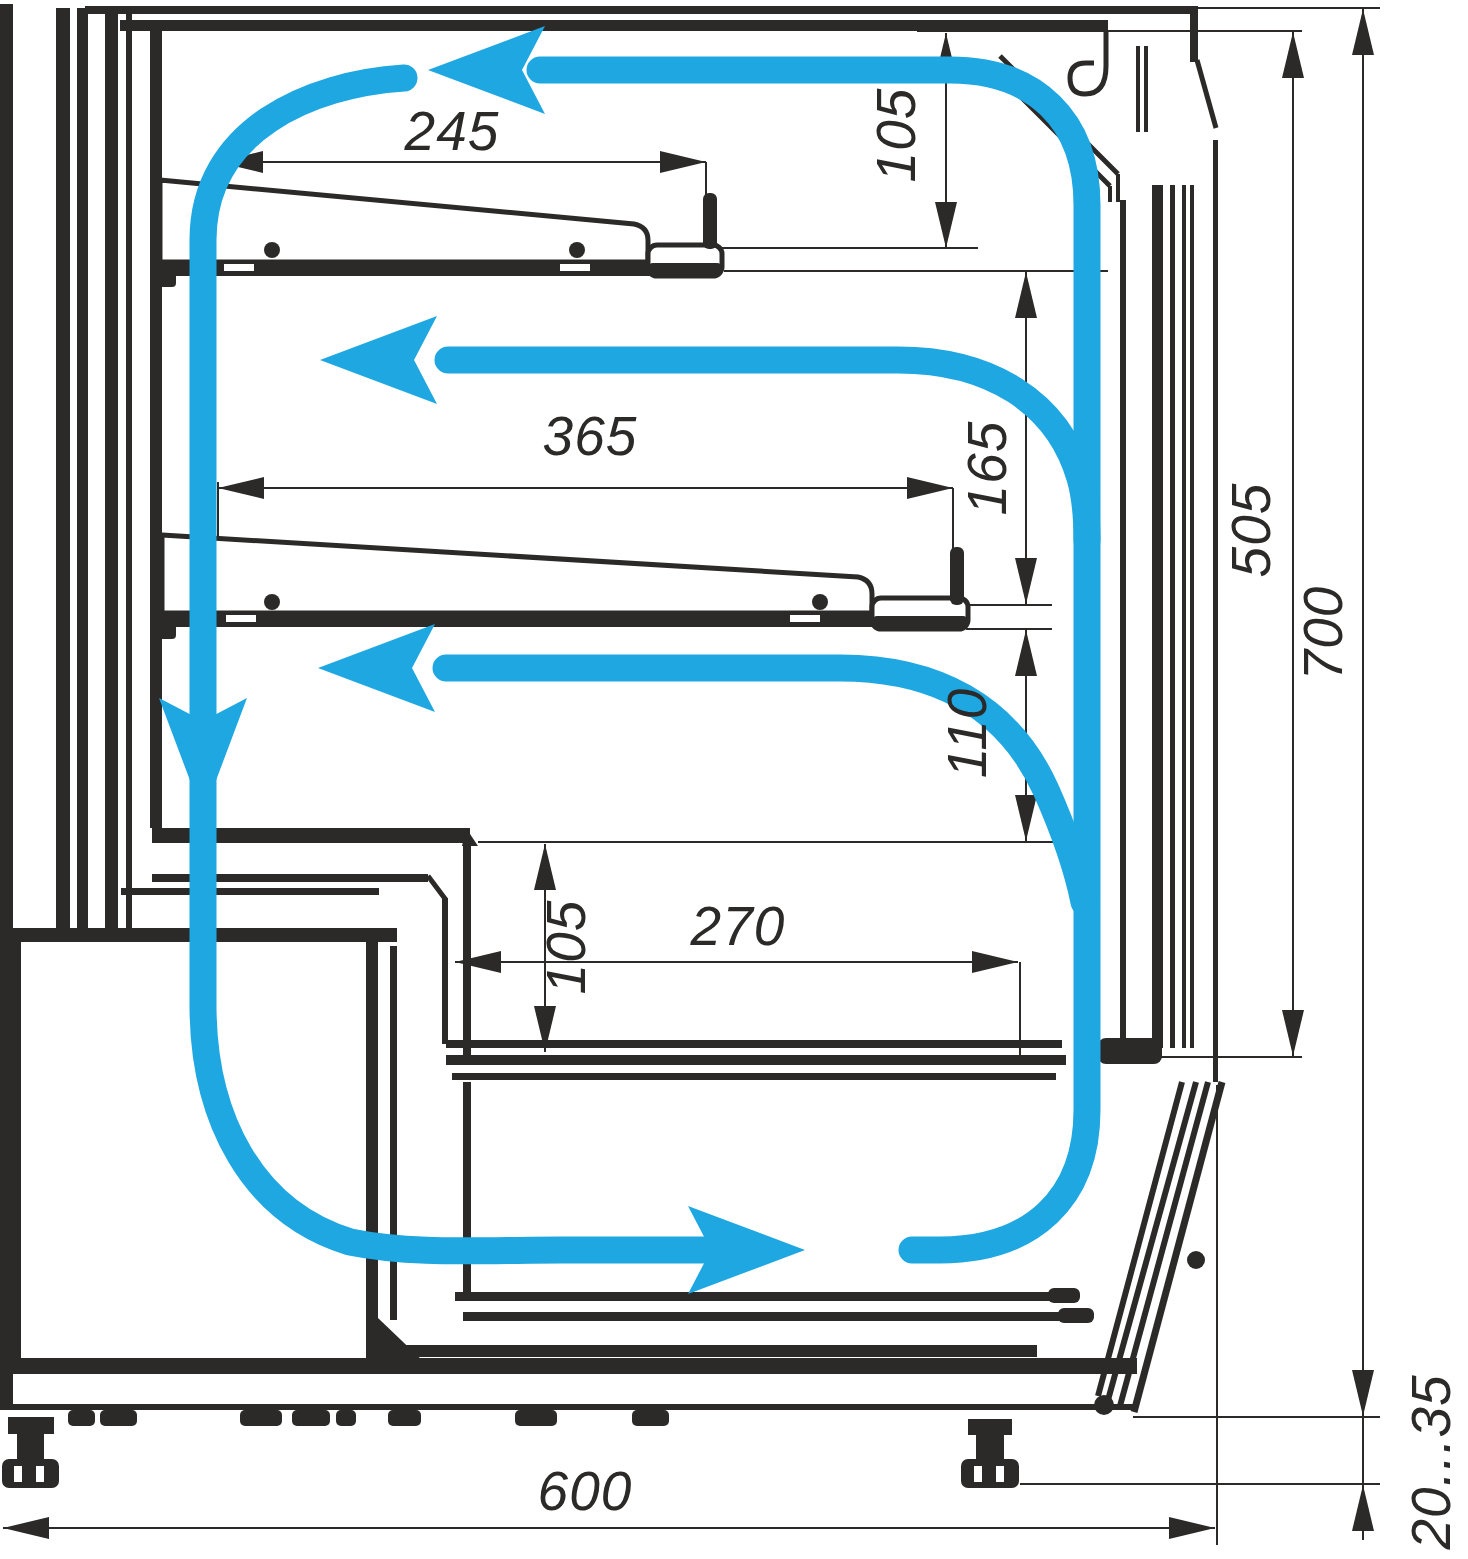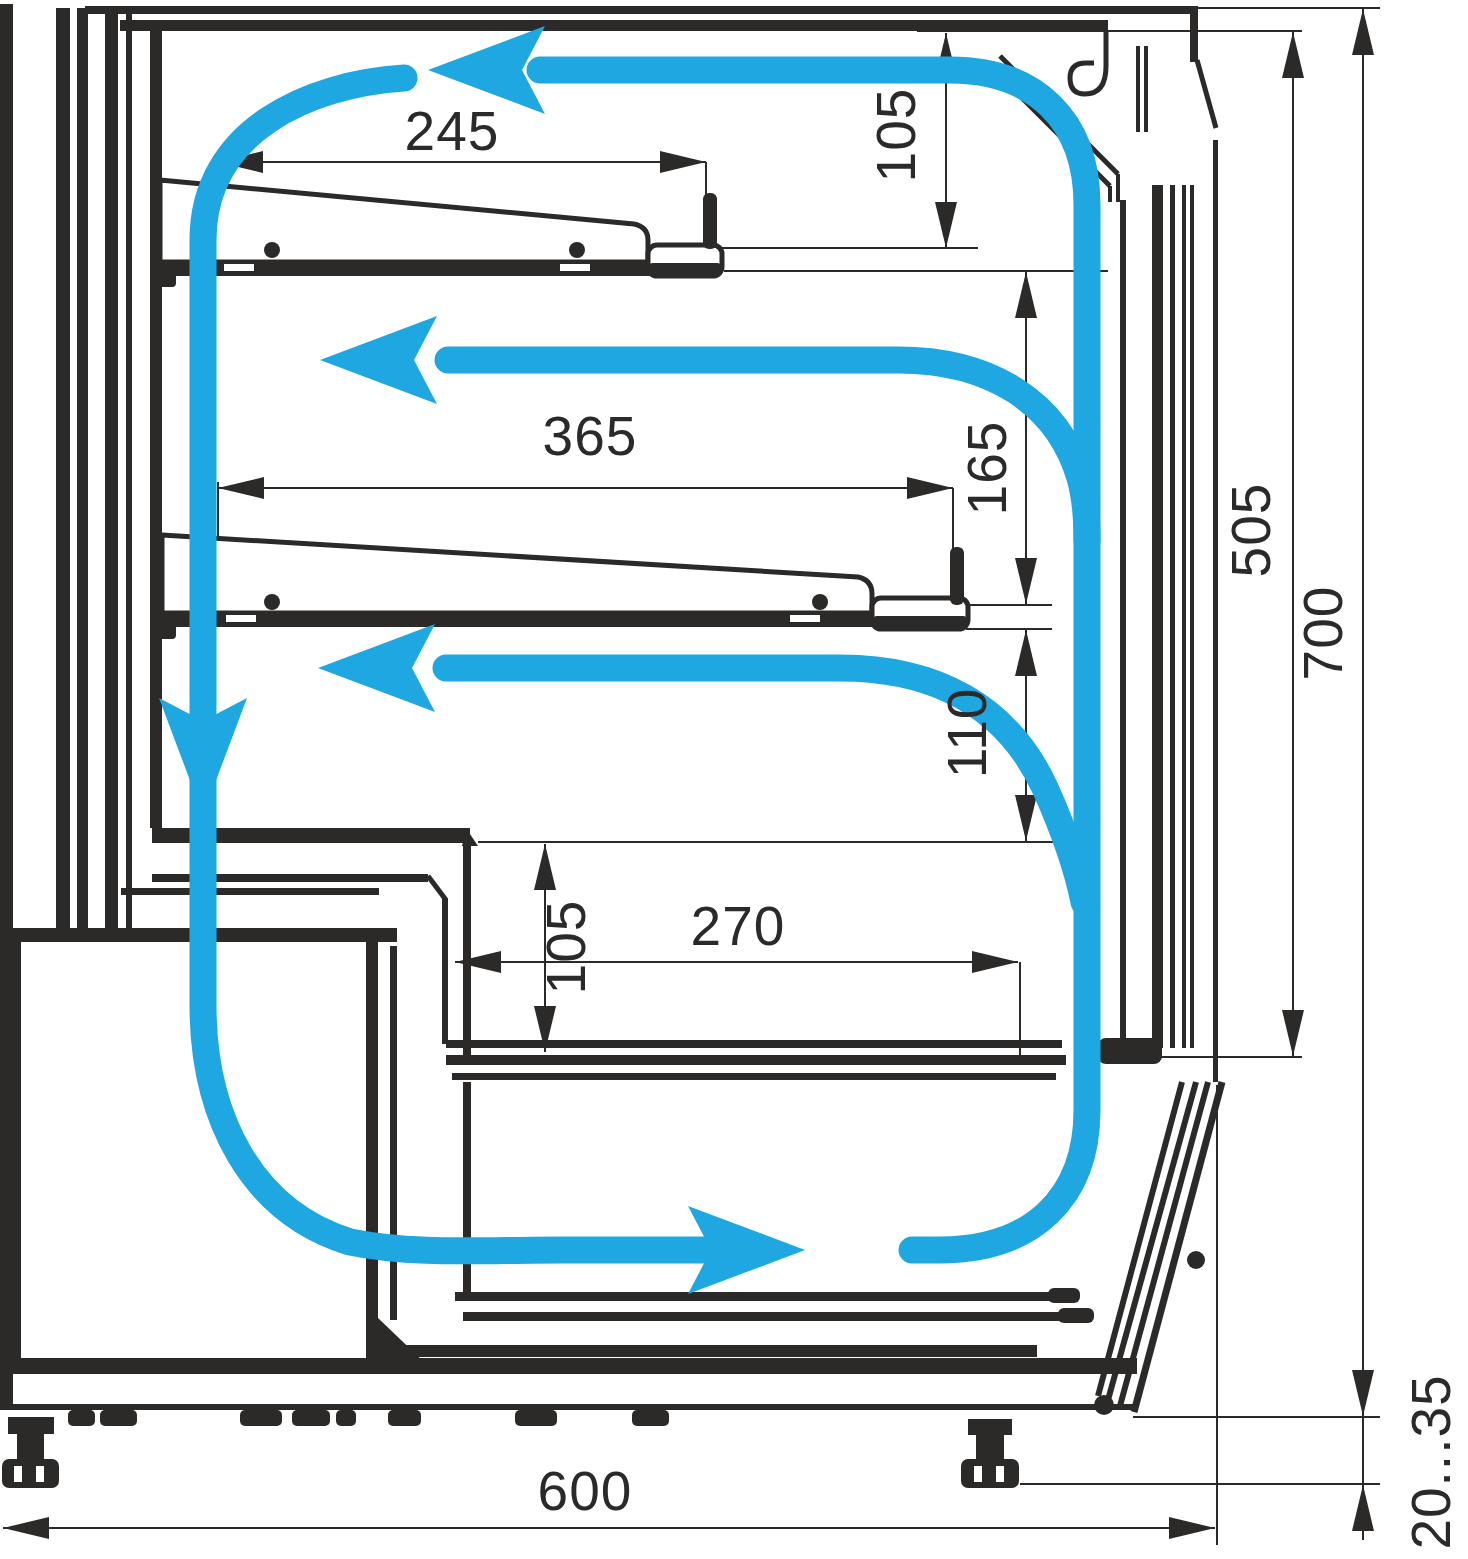--- a/index.html
+++ b/index.html
@@ -4,20 +4,21 @@
 <style>
   :root{
     --airflow:#1EA7E1;
     --line:#2B2A29;
     --background:#FFFFFF;
   }
   html,body{margin:0;padding:0;background:#e8e8e8;}
   .stage{
     width:1468px;height:1559px;margin:0 auto;background:var(--background);
     font-family:"Liberation Sans", sans-serif;
+    font-style:italic;
   }
   svg{display:block}
   .ln{stroke:var(--line);fill:none}
   .lnf{fill:var(--line);stroke:none}
   .white{fill:#fff}
   .thin{stroke-width:2}
   .med{stroke-width:5}
   .flow{stroke:var(--airflow);fill:none;stroke-width:27;stroke-linecap:round}
   .flowf{fill:var(--airflow);stroke:none}
   text{fill:var(--line);font-family:"Liberation Sans", sans-serif;font-size:55px;letter-spacing:1px}

